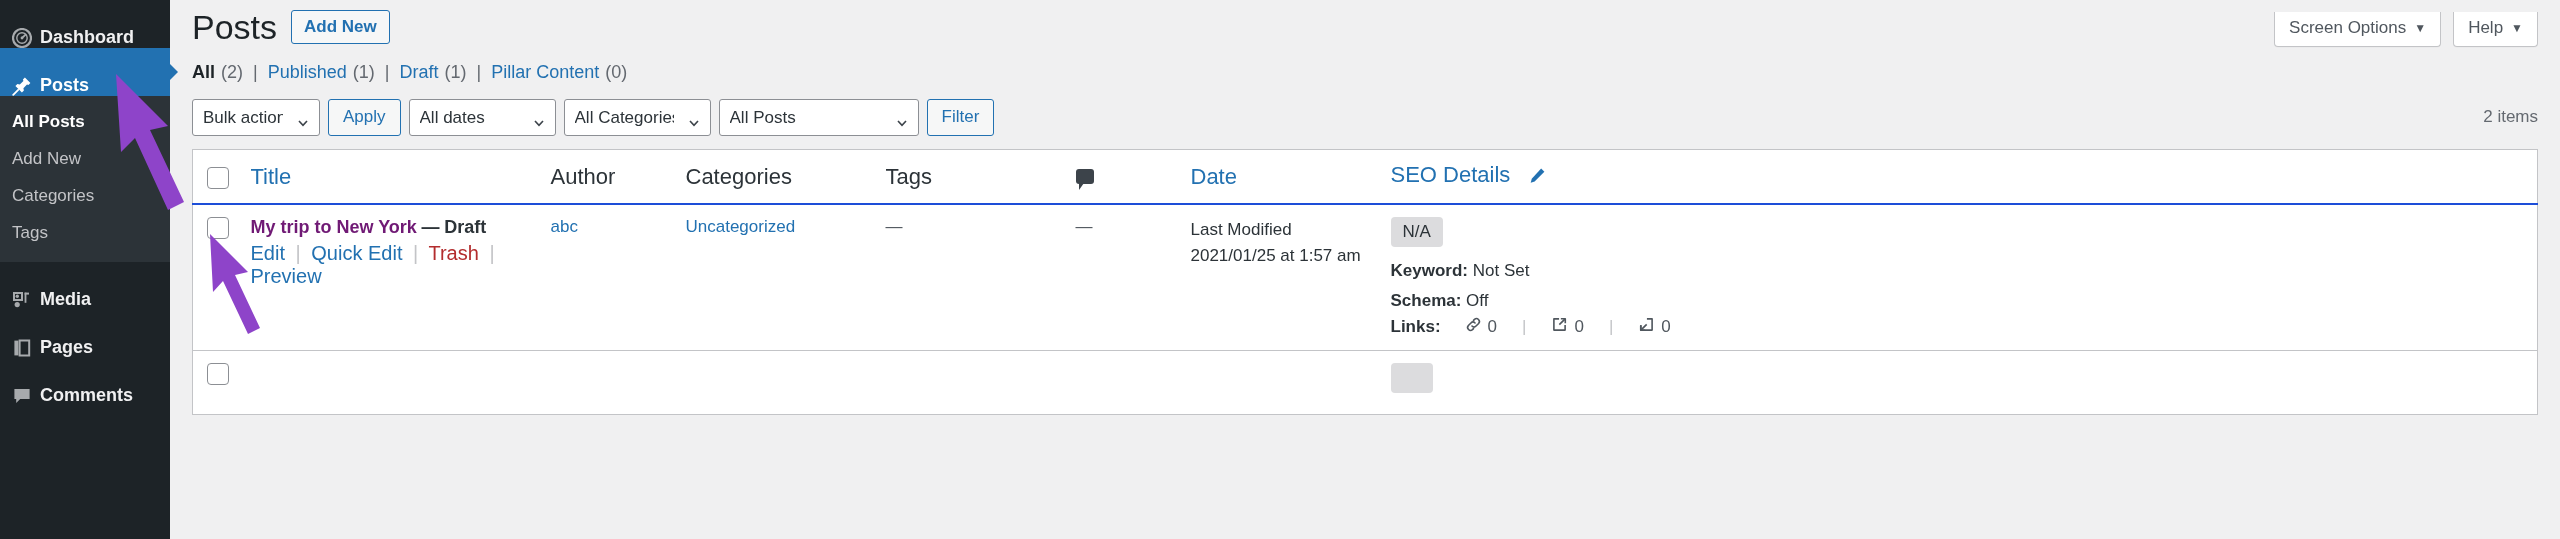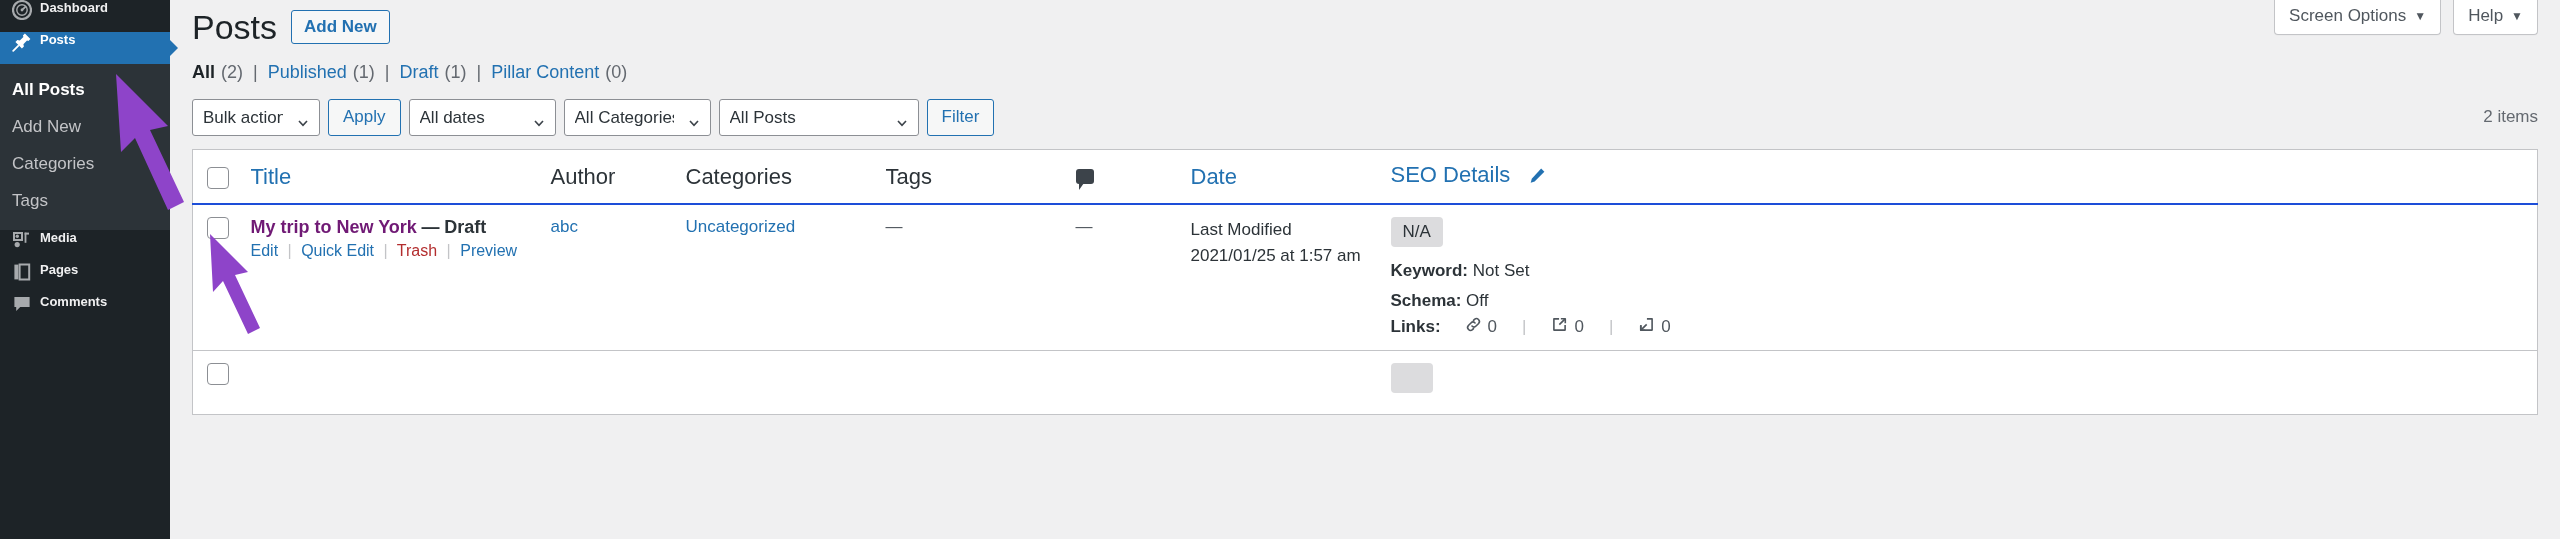--- a/index.html
+++ b/index.html
@@ -14,24 +14,24 @@
   
   .sidebar {
     width: 170px; flex: 0 0 170px;
     background: #1d2327;
     color: #fff;
     padding-top: 0;
     position: relative;
     z-index: 5;
   }
   .menu-item {
-    display: flex; align-items: flex-start;
-    height: 32px;
+    display: flex; align-items: flex-end;
+    height: 48px;
     padding: 0 12px;
-    font-size: 13px;
+    font-size: 18px;
     font-weight: bold;
     color: #f0f0f1;
     position: relative;
   }
   .menu-item .mi-icon {
     width: 28px; flex: 0 0 28px;
     display: flex; align-items: center; justify-content: flex-start;
     color: #a7aaad;
     font-size: 19px;
   }
@@ -78,20 +78,21 @@
   .meta-btn {
     background: #fff;
     border: 1px solid #c3c4c7;
     border-top: none;
     border-radius: 0 0 4px 4px;
     color: #50575e;
     font-size: 17px;
     padding: 6px 14px 8px 14px;
     display: flex; align-items: center; gap: 8px;
     box-shadow: 0 1px 0 rgba(0,0,0,.02);
+    margin-top: 12px;
   }
   .caret { font-size: 12px; line-height: 1; }
 
   
   .title-row {
     display: flex; align-items: center; gap: 14px;
     padding-top: 6px;
     height: 48px;
   }
   .page-title { font-size: 34px; font-weight: normal; color: #1d2327; line-height: 1; }
@@ -241,21 +242,21 @@
   }
   .row-title {
     color: #701a75;
     font-weight: bold;
     font-size: 18px;
     text-decoration: none;
   }
   .post-state { color: #2c3338; font-weight: bold; font-size: 18px; }
   .row-actions {
     margin-top: 4px;
-    font-size: 16px;
+    font-size: 20px;
     color: #a7aaad;
   }
   .row-actions a { color: #2271b1; text-decoration: none; }
   .row-actions a.trash { color: #b32d2e; }
   .row-actions .sep { color: #c3c4c7; margin: 0 5px; }
   .cell-link { color: #2271b1; text-decoration: none; }
   .dash { color: #50575e; }
   .date-cell { color: #2c3338; line-height: 1.5; }
 
   

